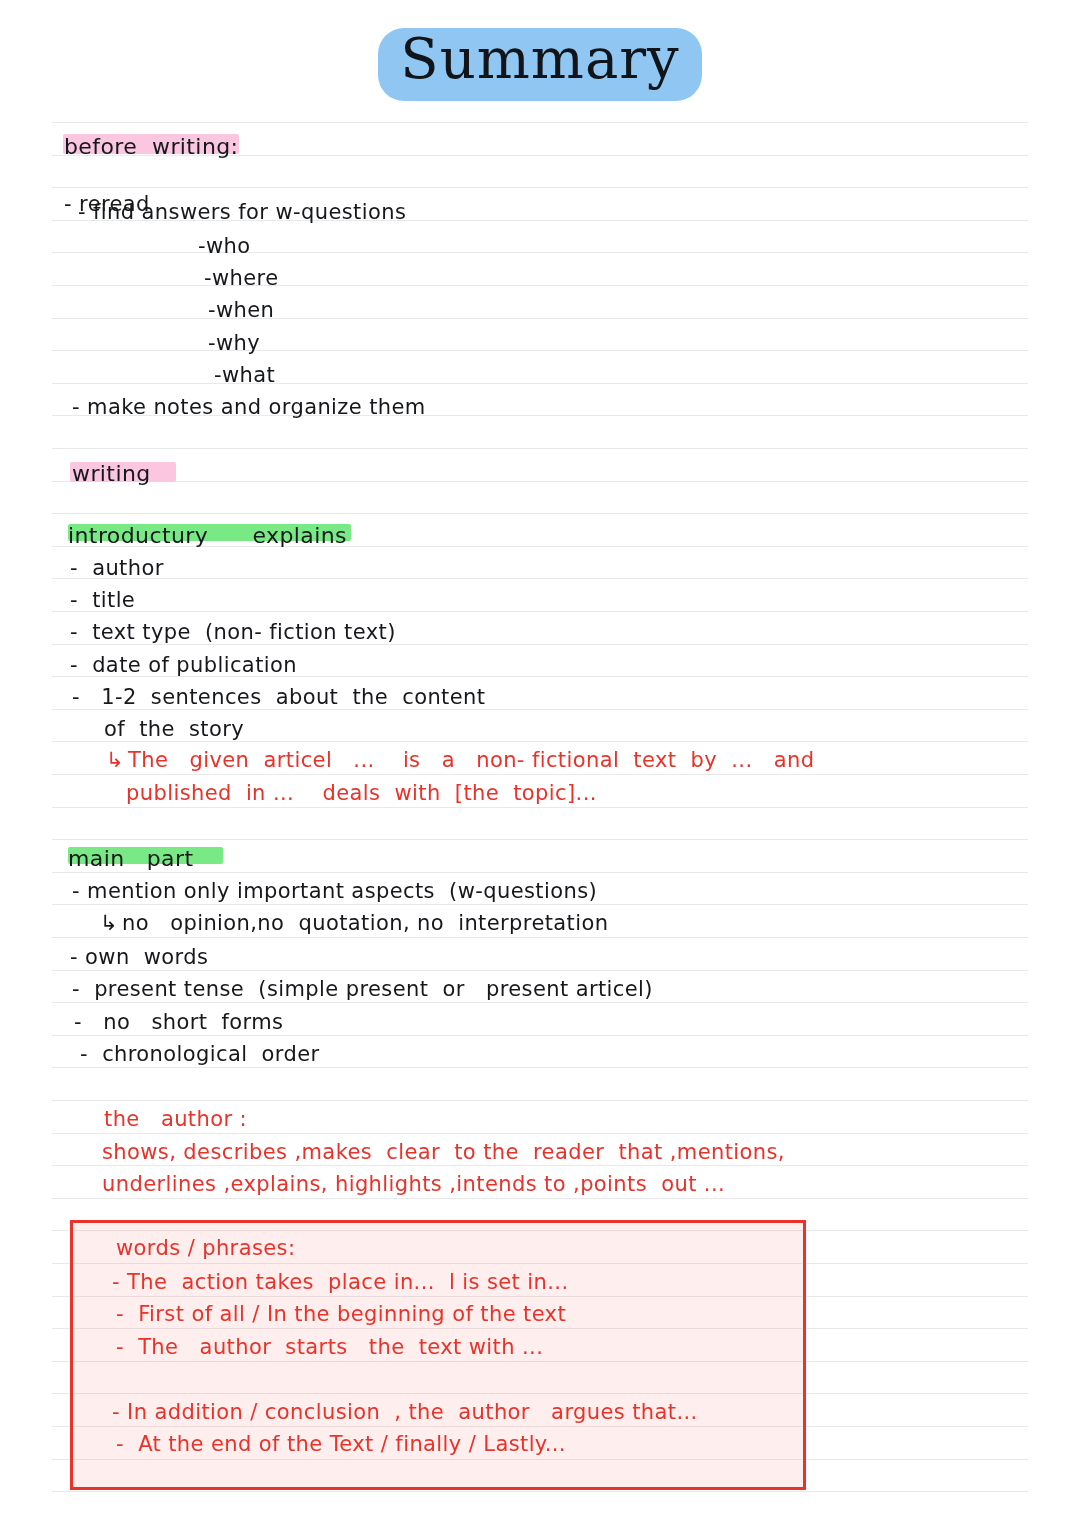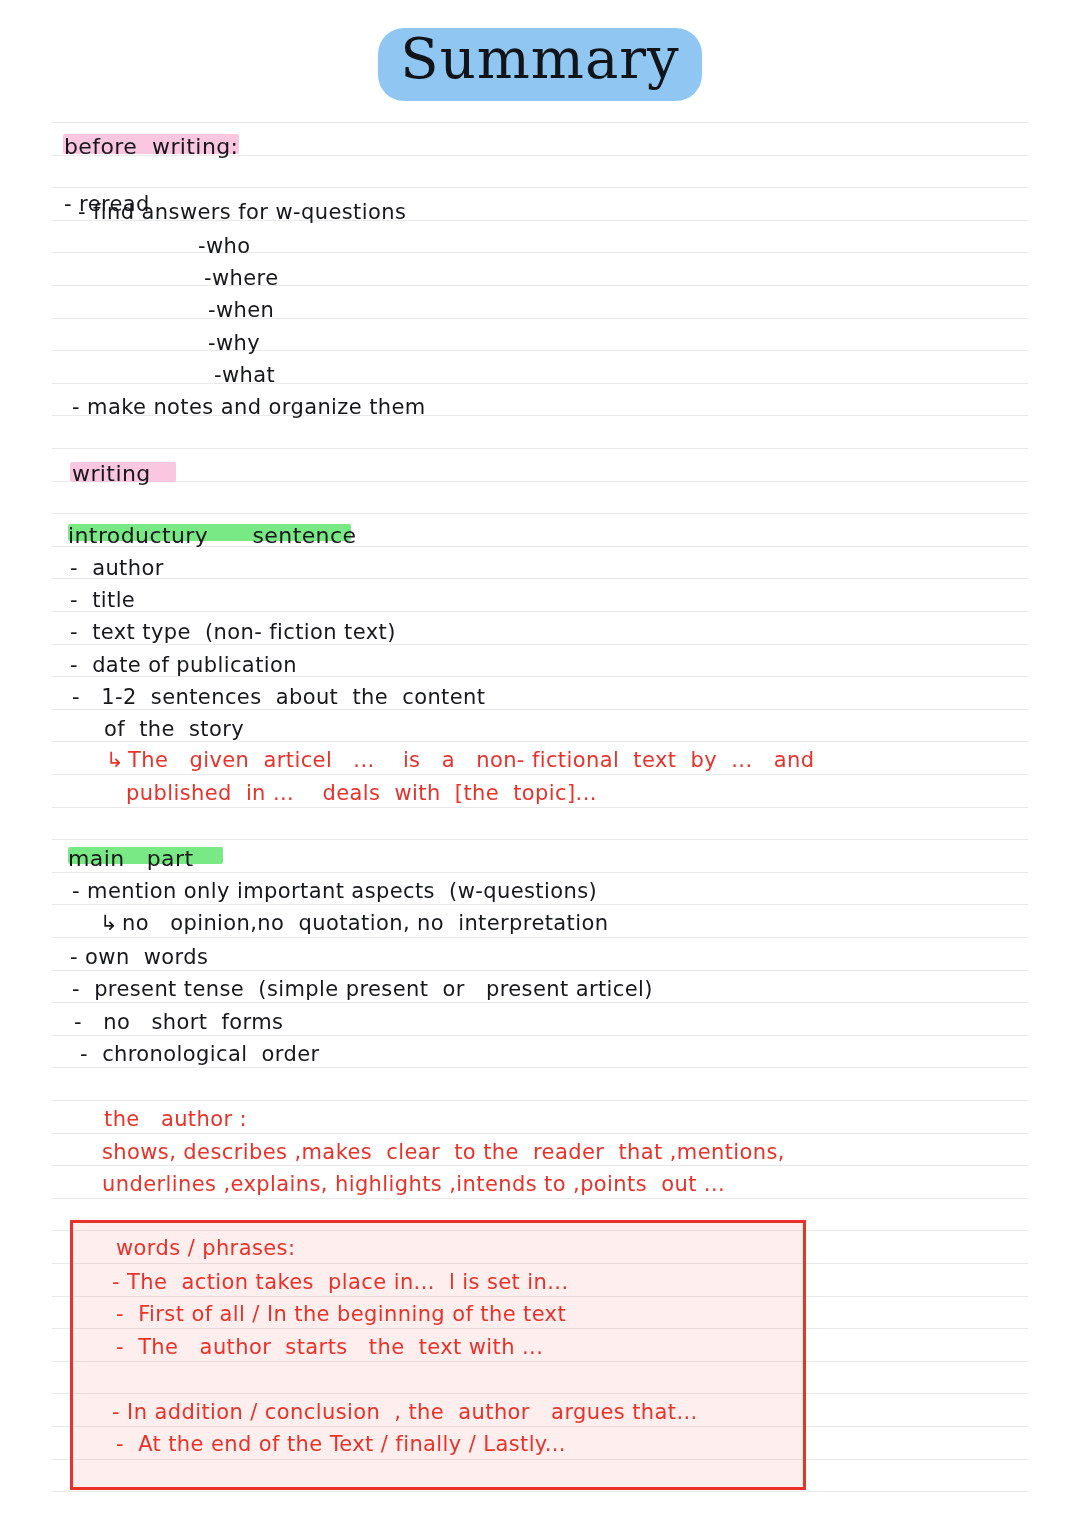--- a/index.html
+++ b/index.html
@@ -165,21 +165,21 @@
   <div class="ln" style="left:198px; top:236px;">-who</div>
   <div class="ln" style="left:204px; top:268px;">-where</div>
   <div class="ln" style="left:208px; top:300px;">-when</div>
   <div class="ln" style="left:208px; top:333px;">-why</div>
   <div class="ln" style="left:214px; top:365px;">-what</div>
 
   <div class="ln" style="left:72px; top:397px;">- make notes and organize them</div>
 
   <div class="ln big" style="left:72px; top:463px;">writing</div>
 
-  <div class="ln big" style="left:68px; top:525px;">introductury      sentence</div>
+  <div class="ln big" style="left:68px; top:525px;">introductury      explains</div>
   <div class="ln" style="left:70px; top:558px;">-  author</div>
   <div class="ln" style="left:70px; top:590px;">-  title</div>
   <div class="ln" style="left:70px; top:622px;">-  text type  (non- fiction text)</div>
   <div class="ln" style="left:70px; top:655px;">-  date of publication</div>
   <div class="ln" style="left:72px; top:687px;">-   1-2  sentences  about  the  content</div>
   <div class="ln" style="left:104px; top:719px;">of  the  story</div>
 
   <div class="ln red" style="left:106px; top:750px;">↳</div>
   <div class="ln red" style="left:128px; top:750px;">The   given  articel   ...    is   a   non- fictional  text  by  ...   and</div>
   <div class="ln red" style="left:126px; top:783px;">published  in ...    deals  with  [the  topic]...</div>

